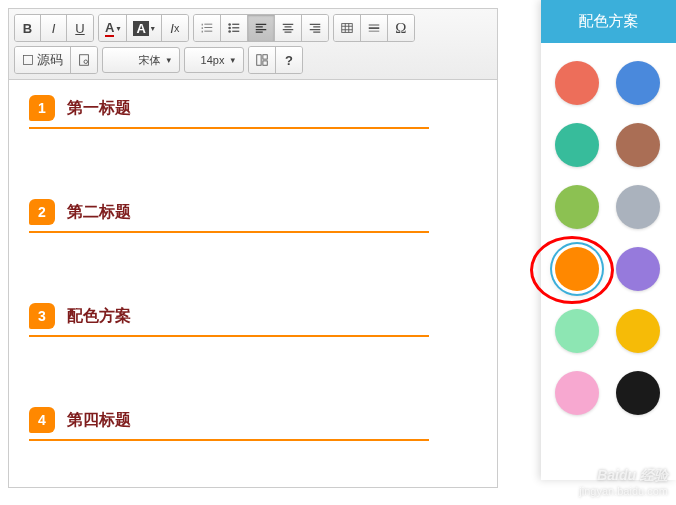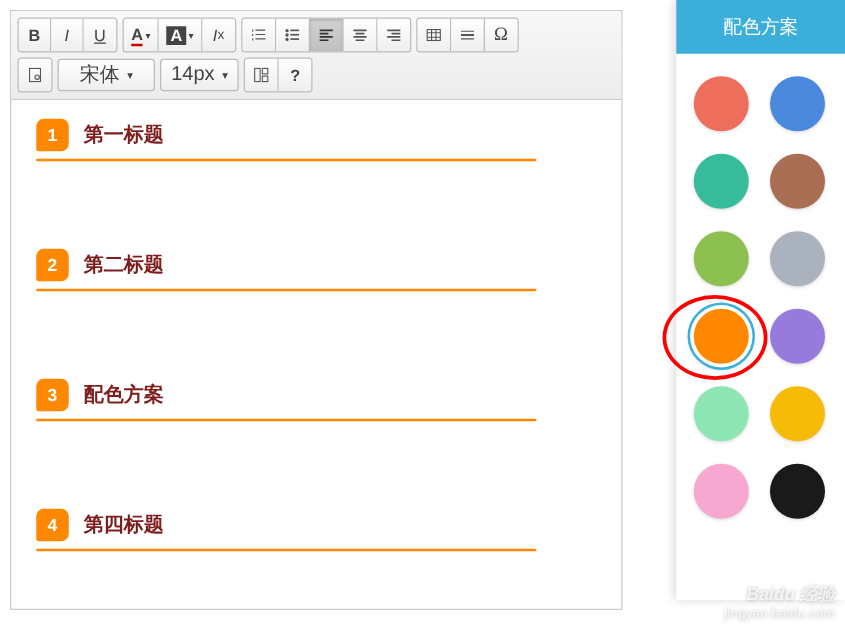--- a/index.html
+++ b/index.html
@@ -10,21 +10,21 @@
 .toolbar { background: linear-gradient(#f8f8f8, #ececec); border-bottom: 1px solid #ccc; padding: 5px; }
 .toolbar-row { display: flex; gap: 4px; align-items: center; margin-bottom: 4px; }
 .toolbar-row:last-child { margin-bottom: 0; }
 
 .btn-group { display: flex; border: 1px solid #bbb; border-radius: 3px; overflow: hidden; }
 .btn { display: flex; align-items: center; justify-content: center; min-width: 26px; height: 26px; padding: 0 6px; background: linear-gradient(#fff, #eee); border-right: 1px solid #bbb; cursor: pointer; font-size: 13px; color: #444; }
 .btn:last-child { border-right: none; }
 .btn.active { background: linear-gradient(#d0d0d0, #c0c0c0); box-shadow: inset 0 1px 2px rgba(0,0,0,0.2); }
 .btn svg { width: 14px; height: 14px; }
 
-.dropdown-btn { display: flex; align-items: center; justify-content: center; min-width: 70px; height: 26px; padding: 0 8px; background: linear-gradient(#fff, #eee); border: 1px solid #bbb; border-radius: 3px; cursor: pointer; font-size: 16px; color: #444; }
+.dropdown-btn { display: flex; align-items: center; justify-content: flex-end; min-width: 70px; height: 26px; padding: 0 8px; background: linear-gradient(#fff, #eee); border: 1px solid #bbb; border-radius: 3px; cursor: pointer; font-size: 11px; color: #444; }
 .dropdown-btn::after { content: "▾"; font-size: 9px; margin-left: 6px; }
 
 .editor-content { padding: 15px 20px; }
 .heading-item { display: flex; align-items: center; gap: 12px; border-bottom: 2px solid #ff8800; padding-bottom: 6px; margin-bottom: 70px; width: 400px; }
 .heading-num { width: 26px; height: 26px; border-radius: 6px 6px 6px 2px; background: #ff8800; color: #fff; display: flex; align-items: center; justify-content: center; font-weight: bold; font-size: 14px; }
 .heading-text { color: #7f1d1d; font-size: 16px; font-weight: bold; }
 
 .color-panel { position: absolute; right: 0; top: 0; width: 135px; height: 480px; background: #fff; box-shadow: -2px 0 8px rgba(0,0,0,0.15); font-family: Liberation Serif, serif; }
 .color-header { background: #3bafda; color: #fff; text-align: center; padding: 12px 0; font-size: 15px; }
 .color-grid { padding: 18px 14px; display: grid; grid-template-columns: 1fr 1fr; gap: 18px 14px; }
@@ -109,20 +109,26 @@
         <div class="btn">
             <svg viewBox="0 0 16 16">
               <path fill="#555" d="M2 4h12v1H2zM2 7h12v2H2zM2 11h12v1H2z"></path>
             </svg>
           </div>
         <div class="btn" style="font-family:serif;font-size:15px">Ω</div>
       </div>
     </div>
     <div class="toolbar-row">
       <div class="btn-group">
+        <div class="btn" style="min-width:56px">
+            <svg viewBox="0 0 16 16" style="width:12px;height:12px;margin-right:3px">
+              <rect x="2" y="2" width="12" height="12" fill="none" stroke="#555"></rect>
+            </svg>
+            <span>源码</span>
+          </div>
         <div class="btn">
             <svg viewBox="0 0 16 16">
               <rect x="3" y="2" width="10" height="12" fill="none" stroke="#555"></rect>
               <circle cx="10" cy="10" r="2" fill="none" stroke="#555"></circle>
             </svg>
           </div>
       </div>
       <div class="dropdown-btn" style="min-width:78px">
           <span>宋体</span>
         </div>

